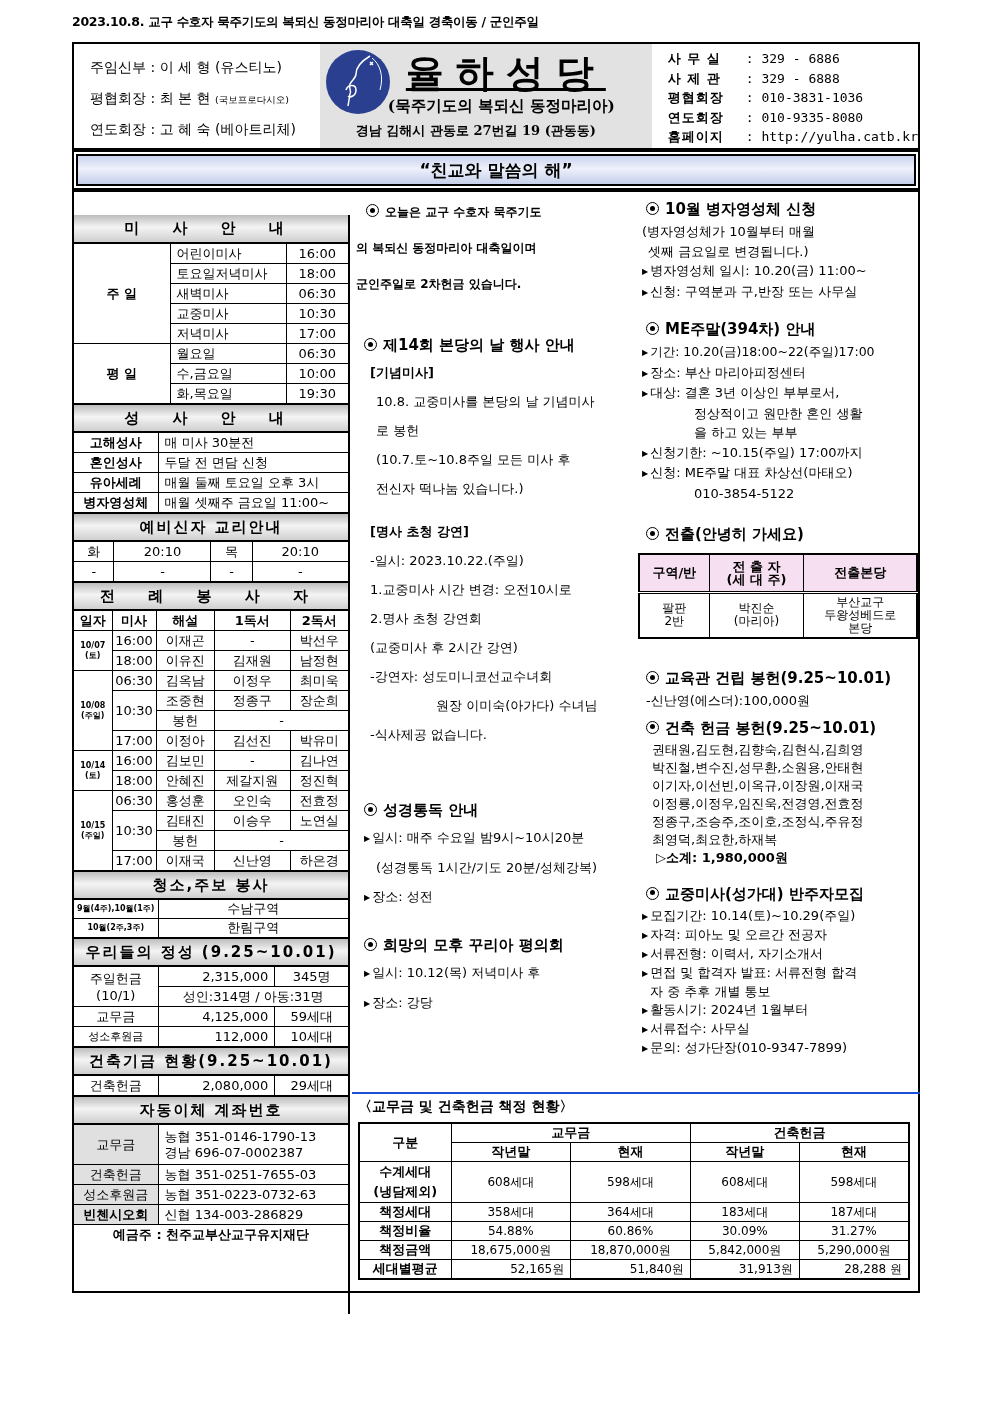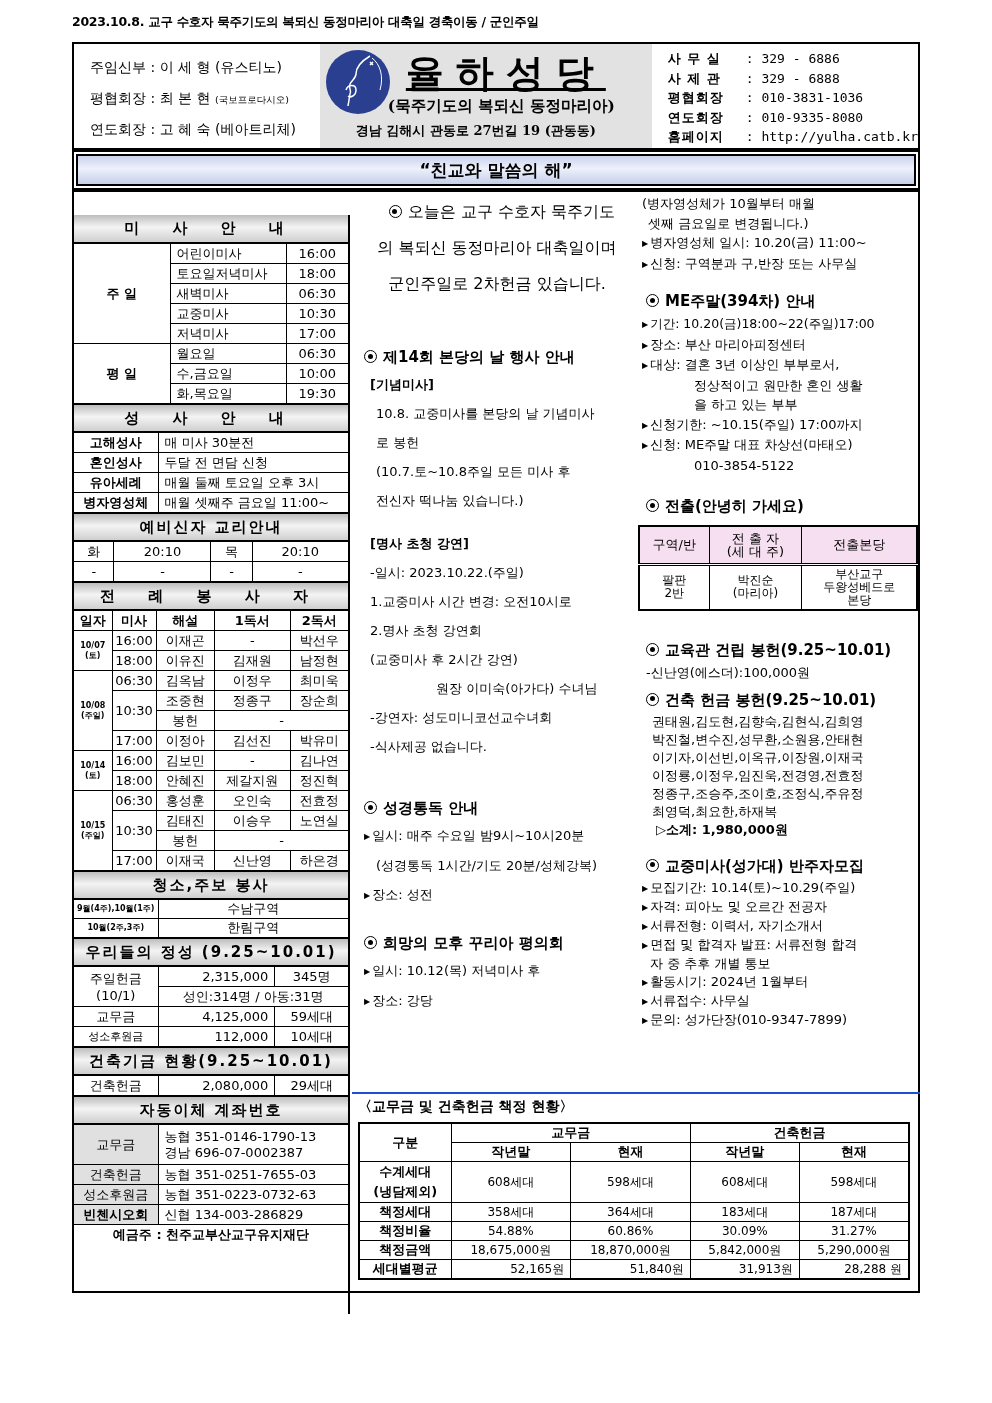--- a/index.html
+++ b/index.html
@@ -25,30 +25,30 @@
   table { border-collapse: collapse; width: 100%; }
   td, th { border: 1px solid #000; font-weight: normal; text-align: center; font-size: 13px; height: 20px; padding: 0 2px; white-space: nowrap; }
   .sechead { background: linear-gradient(#bdbdbd, #f4f4f4 45%, #cfcfcf); font-weight: bold; font-size: 15px; text-align: center; height: 28px; line-height: 26px; border-bottom: 1px solid #000; border-top: 1px solid #000; letter-spacing: 2px; }
   .sechead.wide { letter-spacing: 14px; }
   .bold { font-weight: bold; }
   .left { text-align: left; padding-left: 6px; }
   .right { text-align: right; padding-right: 6px; }
   .tiny { font-size: 8px; font-weight: bold; line-height: 10px; }
   .midcol { position: absolute; left: 278px; top: 0; width: 286px; height: 900px; padding: 2px 0 0 4px; }
   .rightcol { position: absolute; left: 564px; top: 0; width: 282px; height: 900px; padding: 2px 0 0 4px; }
-  .h-main { font-size: 16px; font-weight: normal; line-height: 36px; text-align: center; }
+  .h-main { font-size: 12px; font-weight: bold; line-height: 36px; }
   .h-item { font-size: 15px; font-weight: bold; line-height: 26px; margin-top: 10px; }
   .radio { display: inline-block; width: 13px; height: 13px; border: 1.5px solid #000; border-radius: 50%; position: relative; vertical-align: -1px; margin-right: 6px; }
   .radio::after { content: ""; position: absolute; left: 2.5px; top: 2.5px; width: 5px; height: 5px; background: #000; border-radius: 50%; }
   .line { font-size: 13px; line-height: 29px; white-space: nowrap; }
   .rline { font-size: 13px; line-height: 19.5px; white-space: nowrap; }
   .bullet { font-size: 8px; vertical-align: 1px; margin-right: 2px; }
   .indent { padding-left: 52px; }
   .send-tbl { width: 280px; margin: 6px 0 0 -4px; border: 2px solid #000; }
-  .send-tbl th { background: #f6dff0; font-weight: normal; font-size: 13px; height: 38px; line-height: 13px; border-bottom: 3px double #000; }
+  .send-tbl th { background: #f6dff0; font-weight: bold; font-size: 13px; height: 38px; line-height: 13px; border-bottom: 3px double #000; }
   .send-tbl td { height: 46px; line-height: 13px; font-size: 12px; white-space: normal; }
   .quota { position: absolute; left: 278px; top: 900px; width: 568px; height: 157px; border-top: 2px solid #1d4ed8; padding: 4px 10px 7px 6px; }
   .quota-title { font-size: 14px; font-weight: bold; margin-bottom: 6px; }
   .quota table td, .quota table th { font-size: 12px; height: 18px; }
   .quota table { border: 2px solid #000; }
   .quota .bh { font-weight: bold; font-size: 13px; }
 </style>
 </head>
 <body>
 
@@ -318,44 +318,45 @@
             <td colspan="2" class="bold" style="border-left:none;border-right:none;border-bottom:none">예금주 : 천주교부산교구유지재단</td>
           </tr>
     </tbody>
       </table>
   </div>
 
   <div class="midcol">
     <div class="h-main" style="padding-left:10px"><span class="radio"></span><span>오늘은 교구 수호자 묵주기도</span></div>
     <div class="h-main">의 복되신 동정마리아 대축일이며</div>
     <div class="h-main">군인주일로 2차헌금 있습니다.</div>
-    <div class="h-item" style="margin-top:42px;padding-left:8px"><span class="radio"></span><span>제14회 본당의 날 행사 안내</span></div>
+    <div class="h-item" style="margin-top:30px;padding-left:8px"><span class="radio"></span><span>제14회 본당의 날 행사 안내</span></div>
     <div class="line bold" style="padding-left:14px">[기념미사]</div>
     <div class="line" style="padding-left:20px">10.8. 교중미사를 본당의 날 기념미사</div>
     <div class="line" style="padding-left:20px">로 봉헌</div>
     <div class="line" style="padding-left:20px">(10.7.토~10.8주일 모든 미사 후</div>
     <div class="line" style="padding-left:20px">전신자 떡나눔 있습니다.)</div>
     <div class="line bold" style="padding-left:14px;margin-top:14px">[명사 초청 강연]</div>
     <div class="line" style="padding-left:14px">-일시: 2023.10.22.(주일)</div>
     <div class="line" style="padding-left:14px"> 1.교중미사 시간 변경: 오전10시로</div>
     <div class="line" style="padding-left:14px"> 2.명사 초청 강연회</div>
     <div class="line" style="padding-left:14px">  (교중미사 후 2시간 강연)</div>
+    <div class="line" style="padding-left:14px">-강연자: 성도미니코선교수녀회</div>
     <div class="line" style="padding-left:80px">원장 이미숙(아가다) 수녀님</div>
-    <div class="line" style="padding-left:14px">-강연자: 성도미니코선교수녀회</div>
     <div class="line" style="padding-left:14px">-식사제공 없습니다.</div>
-    <div class="h-item" style="margin-top:34px;padding-left:8px"><span class="radio"></span><span>성경통독 안내</span></div>
+    <div class="h-item" style="margin-top:48px;padding-left:8px"><span class="radio"></span><span>성경통독 안내</span></div>
     <div class="line" style="padding-left:8px"><span class="bullet">▶</span><span>일시: 매주 수요일 밤9시~10시20분</span></div>
     <div class="line" style="padding-left:20px">(성경통독 1시간/기도 20분/성체강복)</div>
     <div class="line" style="padding-left:8px"><span class="bullet">▶</span><span>장소: 성전</span></div>
     <div class="h-item" style="margin-top:20px;padding-left:8px"><span class="radio"></span><span>희망의 모후 꾸리아 평의회</span></div>
     <div class="line" style="padding-left:8px"><span class="bullet">▶</span><span>일시: 10.12(목) 저녁미사 후</span></div>
     <div class="line" style="padding-left:8px"><span class="bullet">▶</span><span>장소: 강당</span></div>
   </div>
 
   <div class="rightcol">
+    <div class="h-item" style="margin-top:2px;padding-left:4px"><span class="radio"></span><span>10월 병자영성체 신청</span></div>
     <div class="rline">(병자영성체가 10월부터 매월</div>
     <div class="rline" style="padding-left:6px"> 셋째 금요일로 변경됩니다.)</div>
     <div class="rline"><span class="bullet">▶</span><span>병자영성체 일시: 10.20(금) 11:00~</span></div>
     <div class="rline"><span class="bullet">▶</span><span>신청: 구역분과 구,반장 또는 사무실</span></div>
     <div class="h-item" style="margin-top:14px;padding-left:4px"><span class="radio"></span><span>ME주말(394차) 안내</span></div>
     <div class="rline" style="font-size:12.5px"><span class="bullet">▶</span><span>기간: 10.20(금)18:00~22(주일)17:00</span></div>
     <div class="rline"><span class="bullet">▶</span><span>장소: 부산 마리아피정센터</span></div>
     <div class="rline"><span class="bullet">▶</span><span>대상: 결혼 3년 이상인 부부로서,</span></div>
     <div class="rline indent">정상적이고 원만한 혼인 생활</div>
     <div class="rline indent">을 하고 있는 부부</div>

